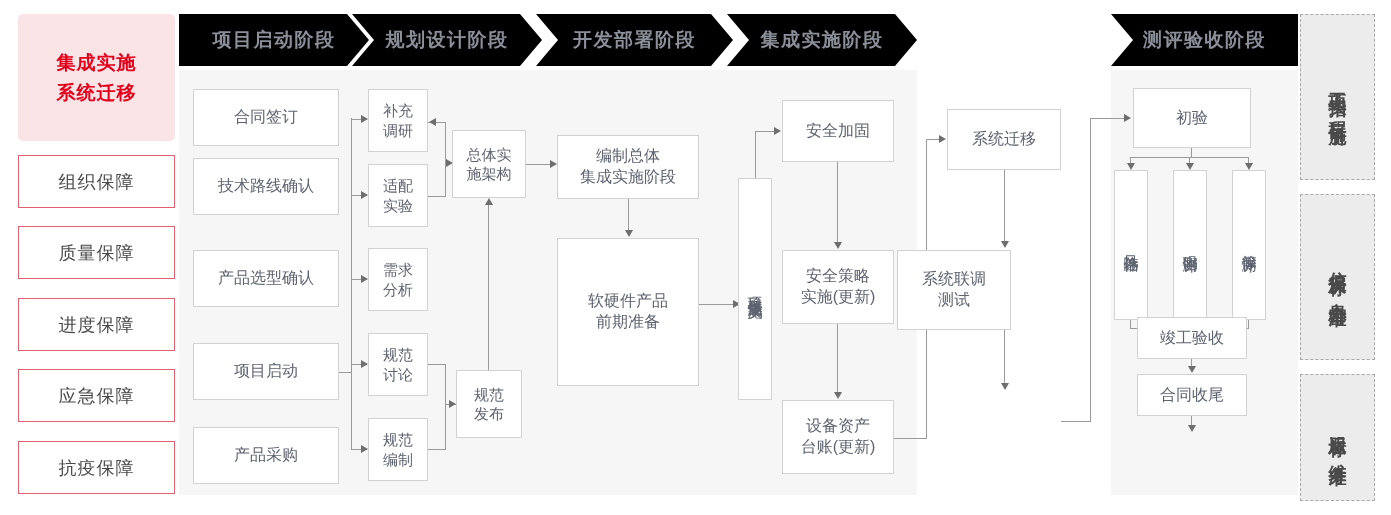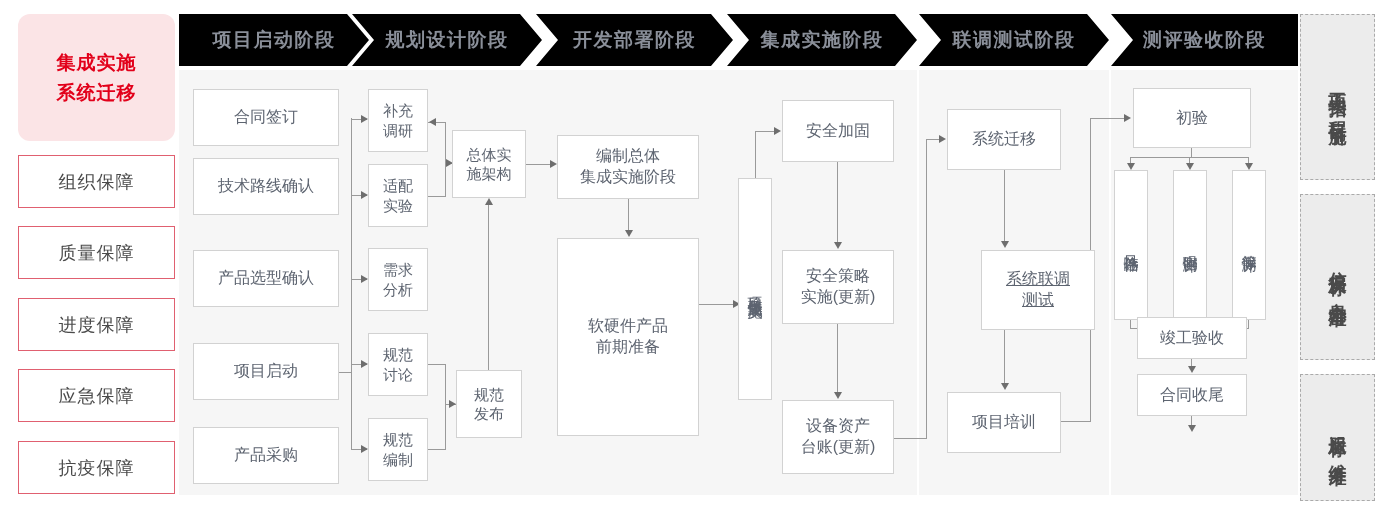--- a/index.html
+++ b/index.html
@@ -8,21 +8,21 @@
     background: #ffffff;
     font-family: "Liberation Sans", "DejaVu Sans", sans-serif;
     overflow: hidden;
   }
   #root { position: relative; width: 1391px; height: 515px; }
 
   
   #left-sidebar { position: absolute; left: 18px; top: 14px; width: 157px; height: 487px; }
   .guar-head {
     position: absolute; left: 0; top: 0; width: 157px; height: 127px;
-    background: #fbe4e6; border-radius: 12px;
+    background: #fbe4e6; border-radius: 5px;
     display: flex; align-items: center; justify-content: center;
   }
   .guar-head-text {
     color: #e2001a; font-weight: bold; font-size: 19px; line-height: 1.55;
     text-align: center; letter-spacing: 1px;
   }
   .guar-box {
     position: absolute; left: 0; width: 157px; height: 53px;
     background: #ffffff; border: 1.4px solid #e06070;
     display: flex; align-items: center; justify-content: center;
@@ -162,21 +162,21 @@
   <div class="phase-col" style="left:536px; width:197px;">
     <div class="phase-head chev chev-both">开发部署阶段</div>
     <div class="phase-body"></div>
   </div>
   <div class="node" style="left:557px; top:135px; width:142px; height:64px;">
     <span style="display:block">
       <span>编制总体</span><br>
       <span>集成实施阶段</span>
     </span>
   </div>
-  <div class="node" style="left:557px; top:238px; width:142px; height:198px;align-items:center;">
+  <div class="node" style="left:557px; top:238px; width:142px; height:148px;align-items:center;">
     <span style="display:block">
       <span>软硬件产品</span><br>
       <span>前期准备</span>
     </span>
   </div>
 
   <div class="phase-col" style="left:727px; width:190px;">
     <div class="phase-head chev chev-both">集成实施阶段</div>
     <div class="phase-body"></div>
   </div>
@@ -188,32 +188,27 @@
       <span>实施(更新)</span>
     </span>
   </div>
   <div class="node" style="left:782px; top:400px; width:112px; height:74px;">
     <span style="display:block">
       <span>设备资产</span><br>
       <span>台账(更新)</span>
     </span>
   </div>
 
-  <div class="phase-col" style="left:919px; width:190px;">
-    <div class="phase-head chev chev-both">联调测试阶段</div>
-    <div class="phase-body"></div>
-  </div>
   <div class="node" style="left:947px; top:109px; width:114px; height:61px;">系统迁移</div>
-  <div class="node" style="left:981px; top:250px; width:114px; height:80px;text-decoration:underline;">
+  <div class="node" style="left:897px; top:250px; width:114px; height:80px;">
     <span style="display:block">
       <span>系统联调</span><br>
       <span>测试</span>
     </span>
   </div>
-  <div class="node" style="left:947px; top:392px; width:114px; height:61px;">项目培训</div>
 
   <div class="phase-col" style="left:1111px; width:187px;">
     <div class="phase-head chev-both" style="clip-path: polygon(0 0, 100% 0, 100% 100%, 0 100%, 22px 50%);">测评验收阶段</div>
     <div class="phase-body"></div>
   </div>
   <div class="node" style="left:1133px; top:88px; width:118px; height:60px;">初验</div>
   <div class="node vert sm" style="left:1114px; top:170px; width:34px; height:150px;">风险评估</div>
   <div class="node vert sm" style="left:1173px; top:170px; width:34px; height:150px;">密码测评</div>
   <div class="node vert sm" style="left:1232px; top:170px; width:34px; height:150px;">等保测评</div>
   <div class="node" style="left:1137px; top:317px; width:110px; height:42px;">竣工验收</div>

